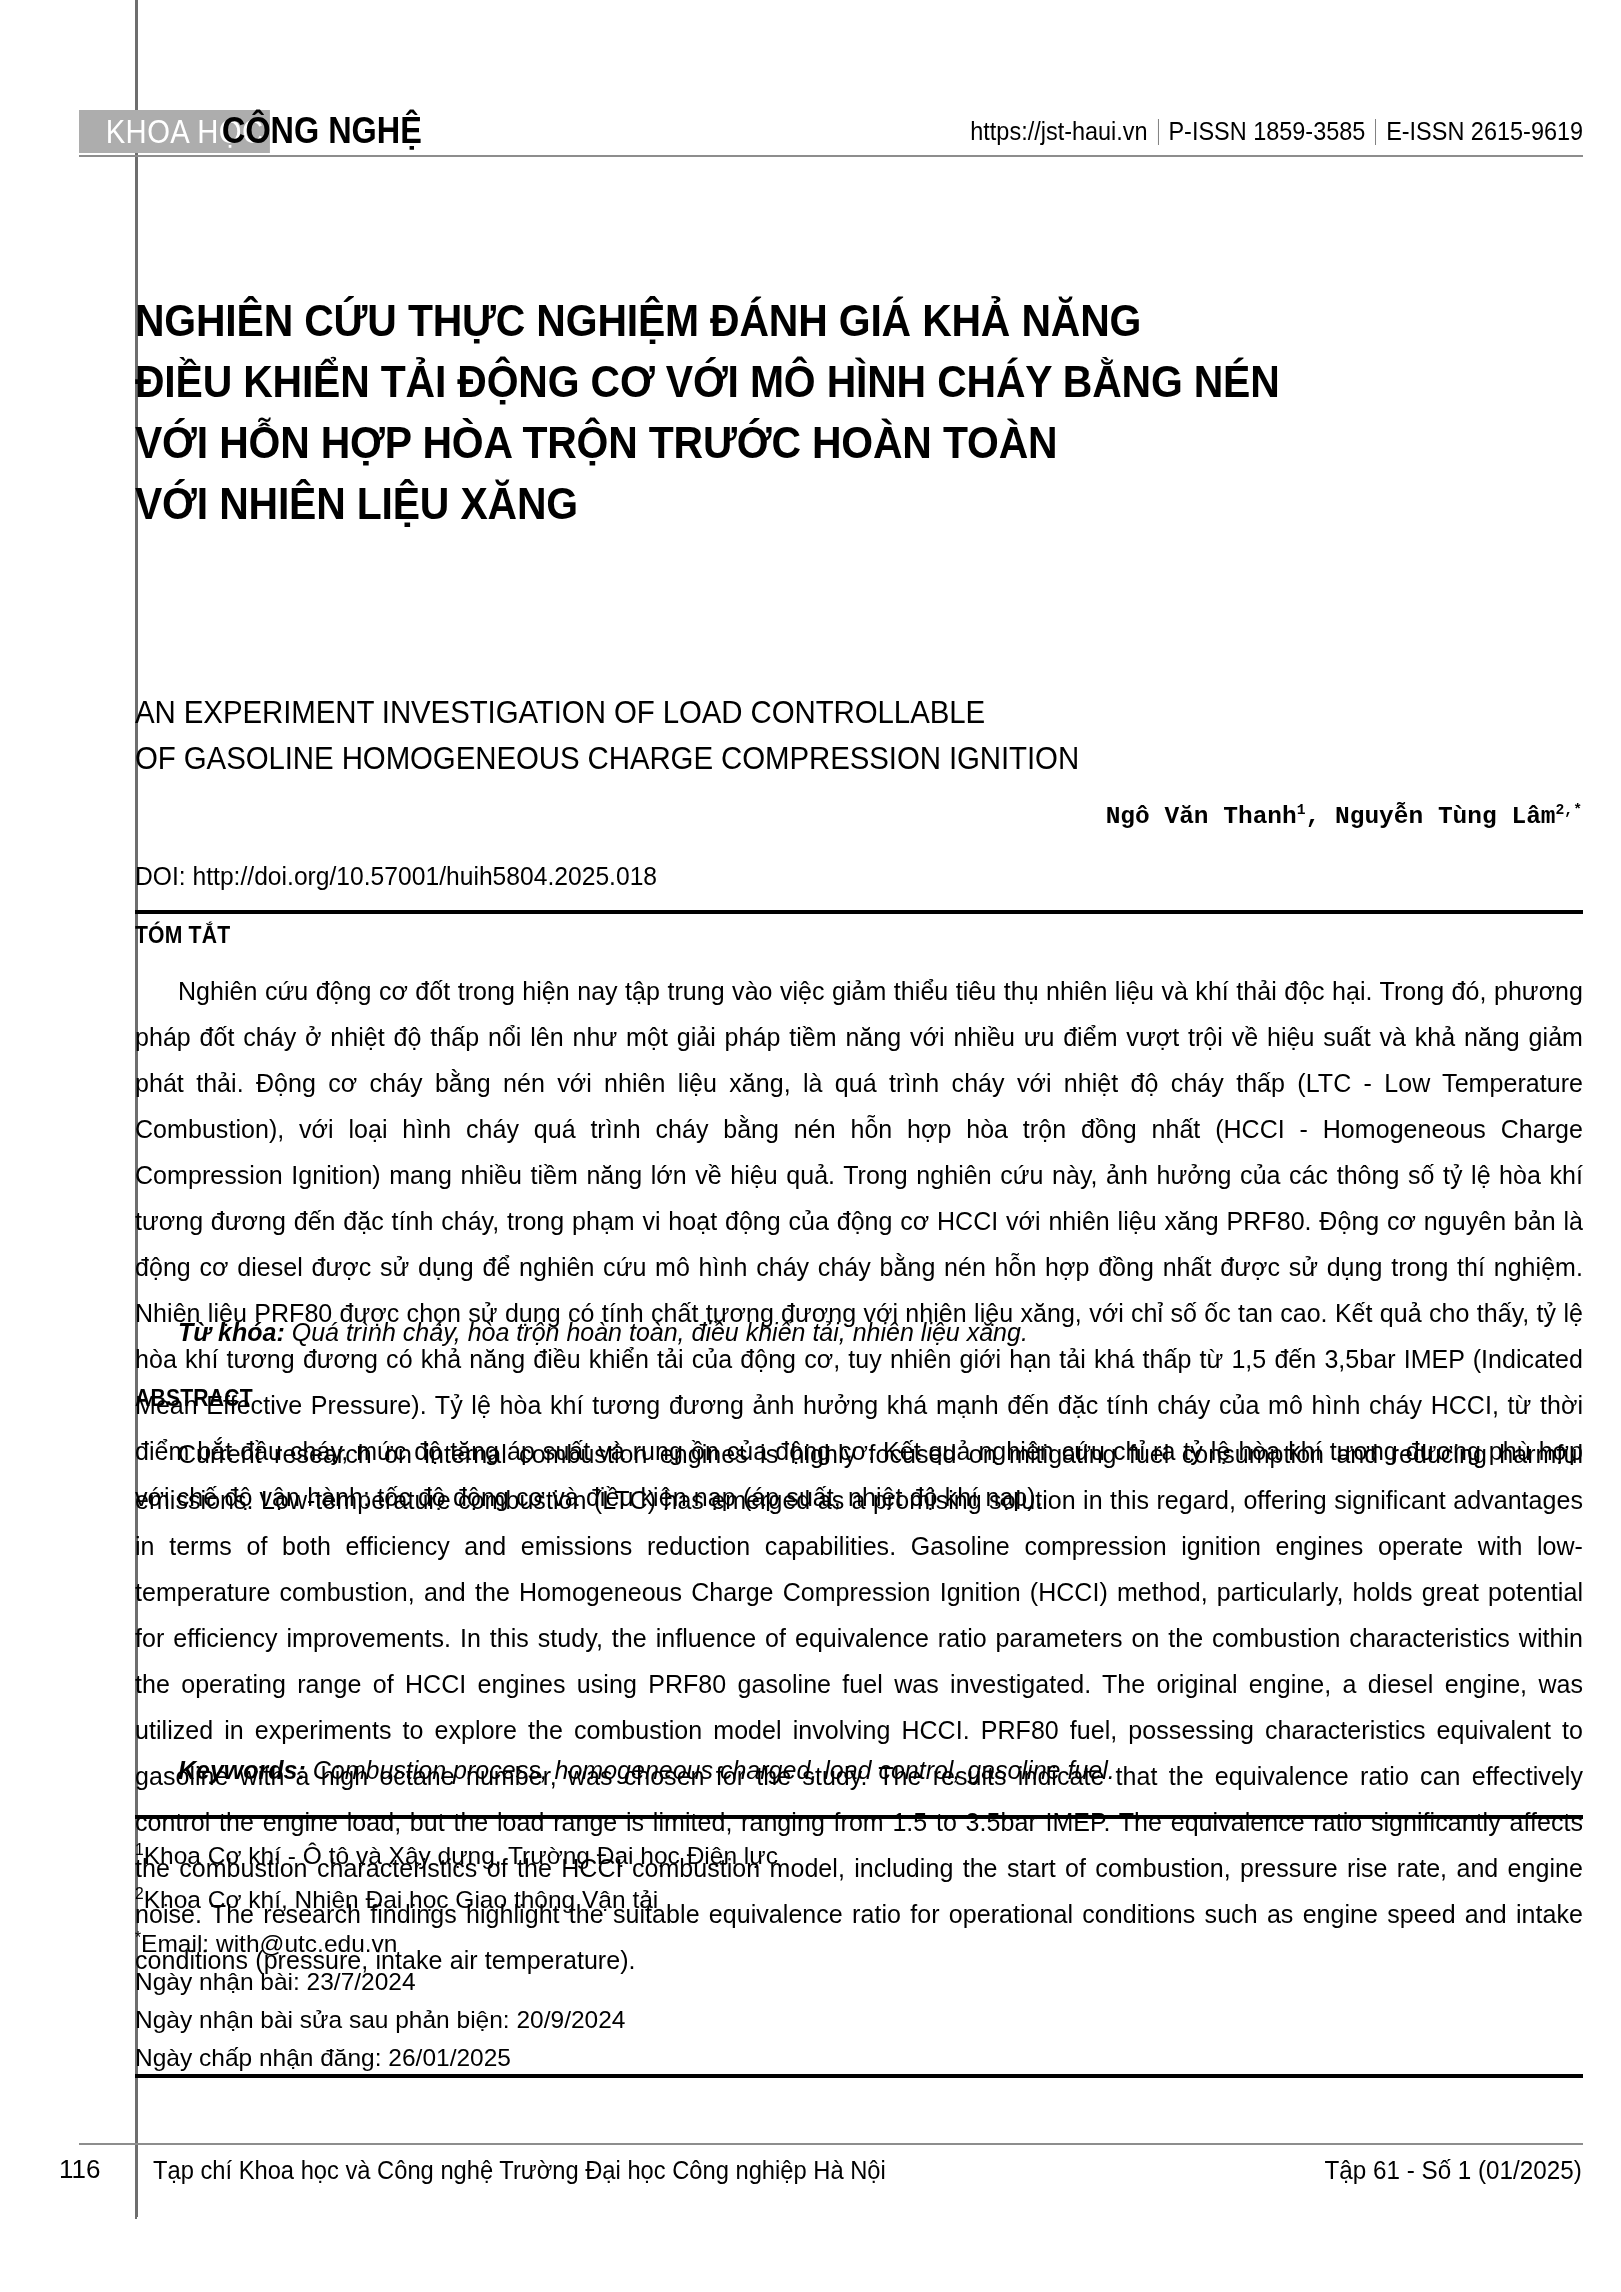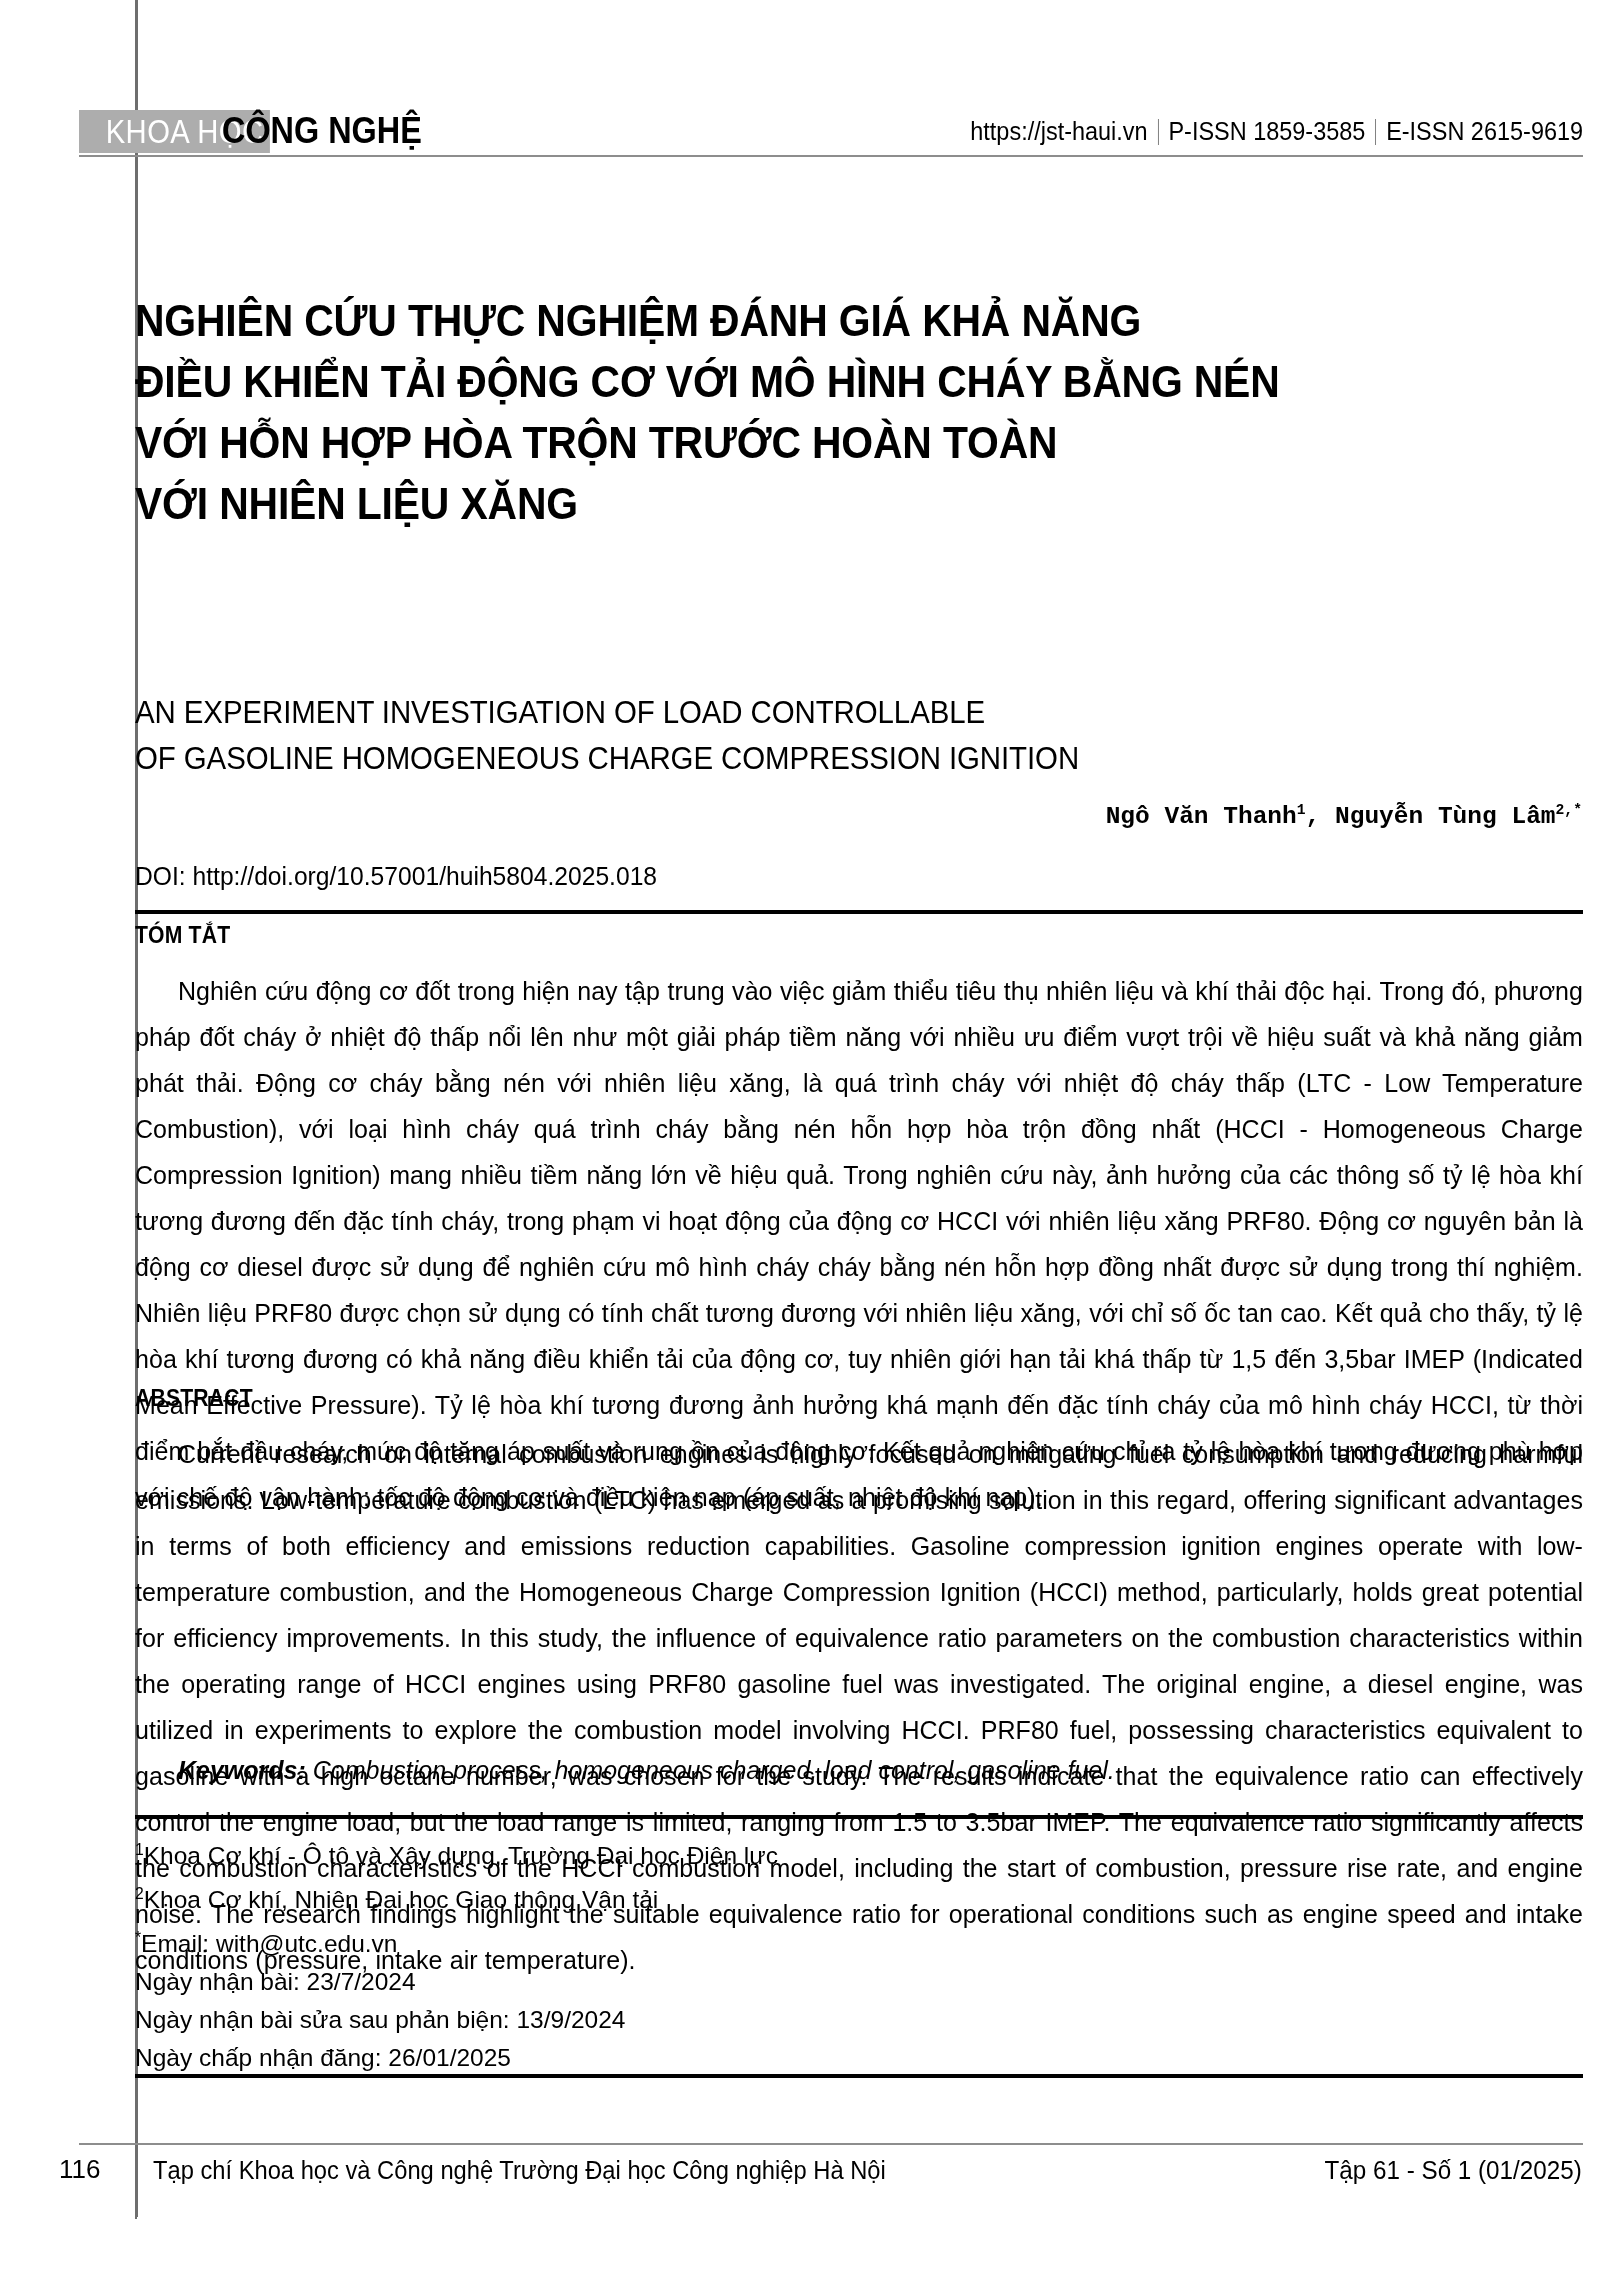--- a/index.html
+++ b/index.html
@@ -311,35 +311,36 @@
   <div class="authors"><span>Ngô Văn Thanh</span><sup>1</sup><span>, </span><span>Nguyễn Tùng Lâm</span><sup>2,*</sup></div>
 
   <div class="doi">DOI: http://doi.org/10.57001/huih5804.2025.018</div>
 
   <div class="rule-thick" style="top:910px;"></div>
 
   <div class="sec-head" style="top:921px;">TÓM TẮT</div>
 
   <div class="abs-body" style="top:968px;">Nghiên cứu động cơ đốt trong hiện nay tập trung vào việc giảm thiểu tiêu thụ nhiên liệu và khí thải độc hại. Trong đó, phương pháp đốt cháy ở nhiệt độ thấp nổi lên như một giải pháp tiềm năng với nhiều ưu điểm vượt trội về hiệu suất và khả năng giảm phát thải. Động cơ cháy bằng nén với nhiên liệu xăng, là quá trình cháy với nhiệt độ cháy thấp (LTC - Low Temperature Combustion), với loại hình cháy quá trình cháy bằng nén hỗn hợp hòa trộn đồng nhất (HCCI - Homogeneous Charge Compression Ignition) mang nhiều tiềm năng lớn về hiệu quả. Trong nghiên cứu này, ảnh hưởng của các thông số tỷ lệ hòa khí tương đương đến đặc tính cháy, trong phạm vi hoạt động của động cơ HCCI với nhiên liệu xăng PRF80. Động cơ nguyên bản là động cơ diesel được sử dụng để nghiên cứu mô hình cháy cháy bằng nén hỗn hợp đồng nhất được sử dụng trong thí nghiệm. Nhiên liệu PRF80 được chọn sử dụng có tính chất tương đương với nhiên liệu xăng, với chỉ số ốc tan cao. Kết quả cho thấy, tỷ lệ hòa khí tương đương có khả năng điều khiển tải của động cơ, tuy nhiên giới hạn tải khá thấp từ 1,5 đến 3,5bar IMEP (Indicated Mean Effective Pressure). Tỷ lệ hòa khí tương đương ảnh hưởng khá mạnh đến đặc tính cháy của mô hình cháy HCCI, từ thời điểm bắt đầu cháy, mức độ tăng áp suất và rung ồn của động cơ. Kết quả nghiên cứu chỉ ra tỷ lệ hòa khí tương đương phù hợp với chế độ vận hành: tốc độ động cơ và điều kiện nạp (áp suất, nhiệt độ khí nạp).</div>
 
+  <div class="kw" style="top:1313px;"><b>Từ khóa:</b><span> Quá trình cháy, hòa trộn hoàn toàn, điều khiển tải, nhiên liệu xăng.</span></div>
 
   <div class="sec-head" style="top:1384px;">ABSTRACT</div>
 
   <div class="abs-body" style="top:1431px;">Current research on internal combustion engines is highly focused on mitigating fuel consumption and reducing harmful emissions. Low-temperature combustion (LTC) has emerged as a promising solution in this regard, offering significant advantages in terms of both efficiency and emissions reduction capabilities. Gasoline compression ignition engines operate with low-temperature combustion, and the Homogeneous Charge Compression Ignition (HCCI) method, particularly, holds great potential for efficiency improvements. In this study, the influence of equivalence ratio parameters on the combustion characteristics within the operating range of HCCI engines using PRF80 gasoline fuel was investigated. The original engine, a diesel engine, was utilized in experiments to explore the combustion model involving HCCI. PRF80 fuel, possessing characteristics equivalent to gasoline with a high octane number, was chosen for the study. The results indicate that the equivalence ratio can effectively control the engine load, but the load range is limited, ranging from 1.5 to 3.5bar IMEP. The equivalence ratio significantly affects the combustion characteristics of the HCCI combustion model, including the start of combustion, pressure rise rate, and engine noise. The research findings highlight the suitable equivalence ratio for operational conditions such as engine speed and intake conditions (pressure, intake air temperature).</div>
 
   <div class="kw" style="top:1751px;"><b>Keywords:</b><span> Combustion process, homogeneous charged, load control, gasoline fuel.</span></div>
 
   <div class="rule-thick" style="top:1815px;"></div>
 
   <div class="affils">
     <div class="aff-line"><sup>1</sup><span>Khoa Cơ khí - Ô tô và Xây dựng, Trường Đại học Điện lực</span></div>
     <div class="aff-line"><sup>2</sup><span>Khoa Cơ khí, Nhiên Đại học Giao thông Vận tải</span></div>
     <div class="aff-line"><sup>*</sup><span>Email: with@utc.edu.vn</span></div>
     <div class="aff-line">Ngày nhận bài: 23/7/2024</div>
-    <div class="aff-line">Ngày nhận bài sửa sau phản biện: 13/9/2024</div>
+    <div class="aff-line">Ngày nhận bài sửa sau phản biện: 20/9/2024</div>
     <div class="aff-line">Ngày chấp nhận đăng: 26/01/2025</div>
   </div>
 
   <div class="rule-thick" style="top:2074px;"></div>
 
   <div class="foot-rule"></div>
   <div class="foot-pageno">116</div>
   <div class="foot-divider"></div>
   <div class="foot-journal">Tạp chí Khoa học và Công nghệ Trường Đại học Công nghiệp Hà Nội</div>
   <div class="foot-issue">Tập 61 - Số 1 (01/2025)</div>

